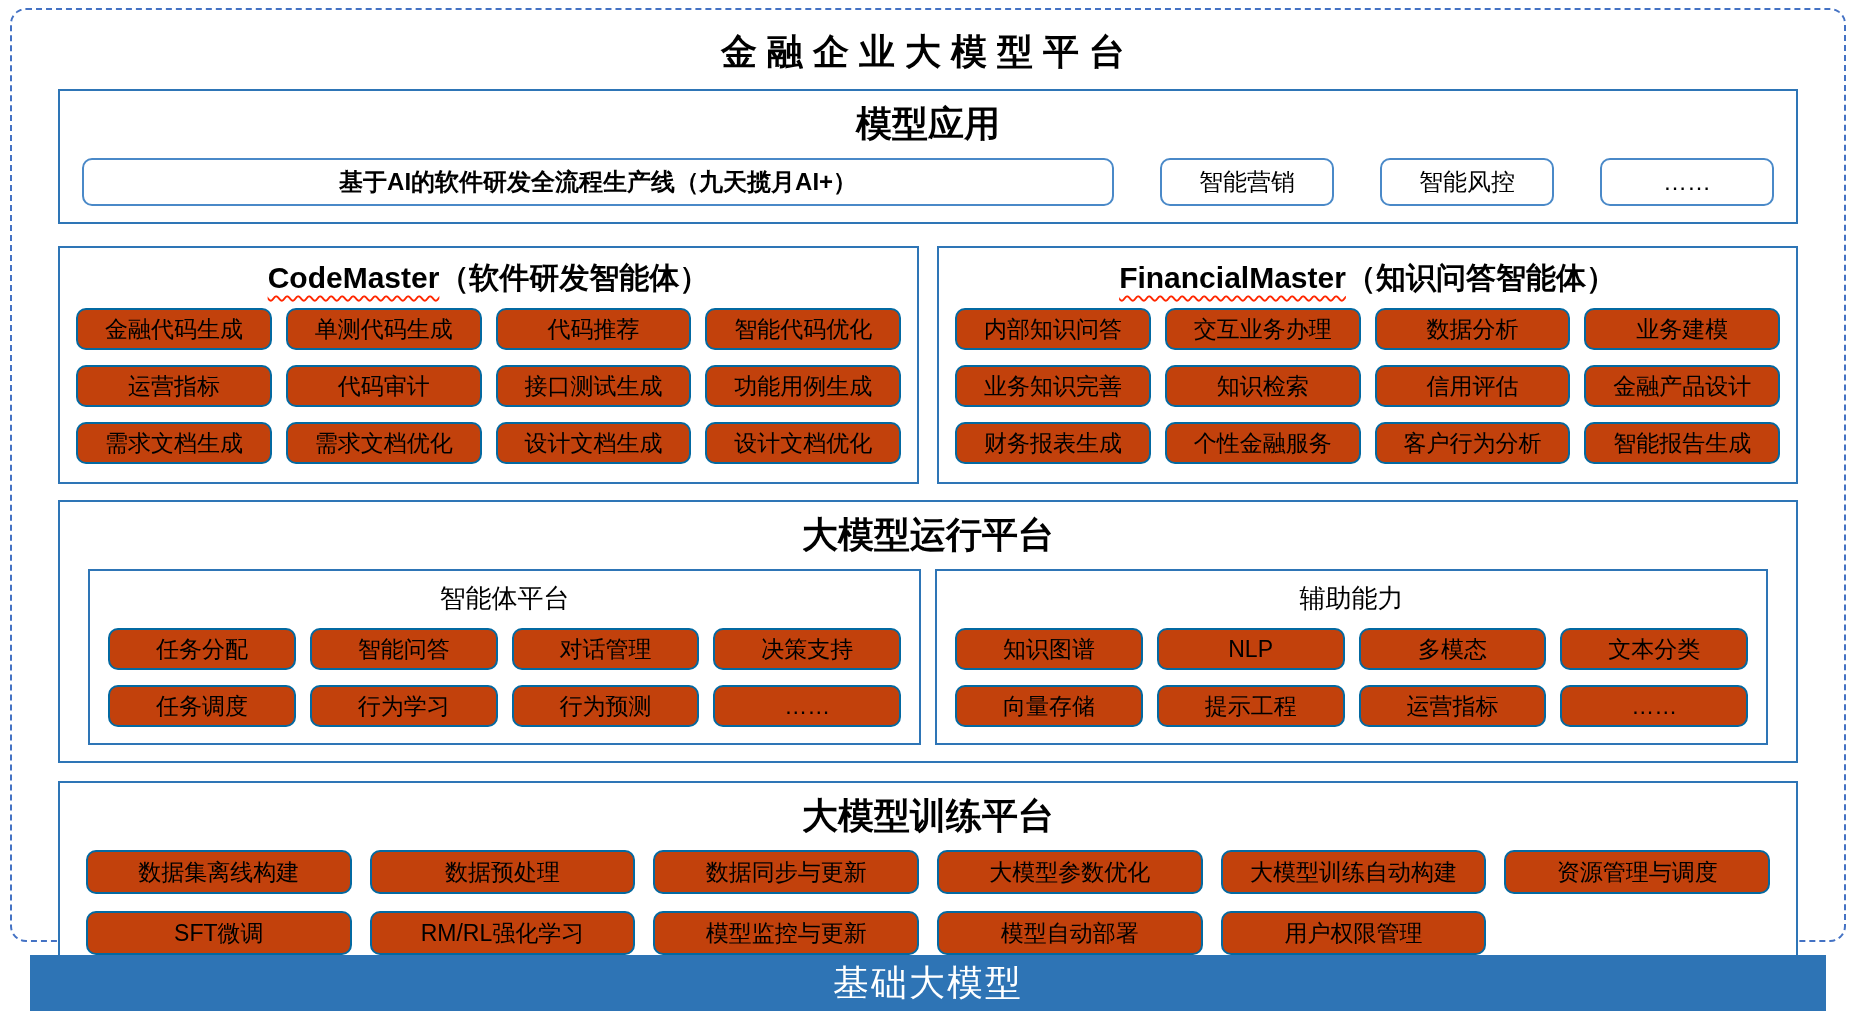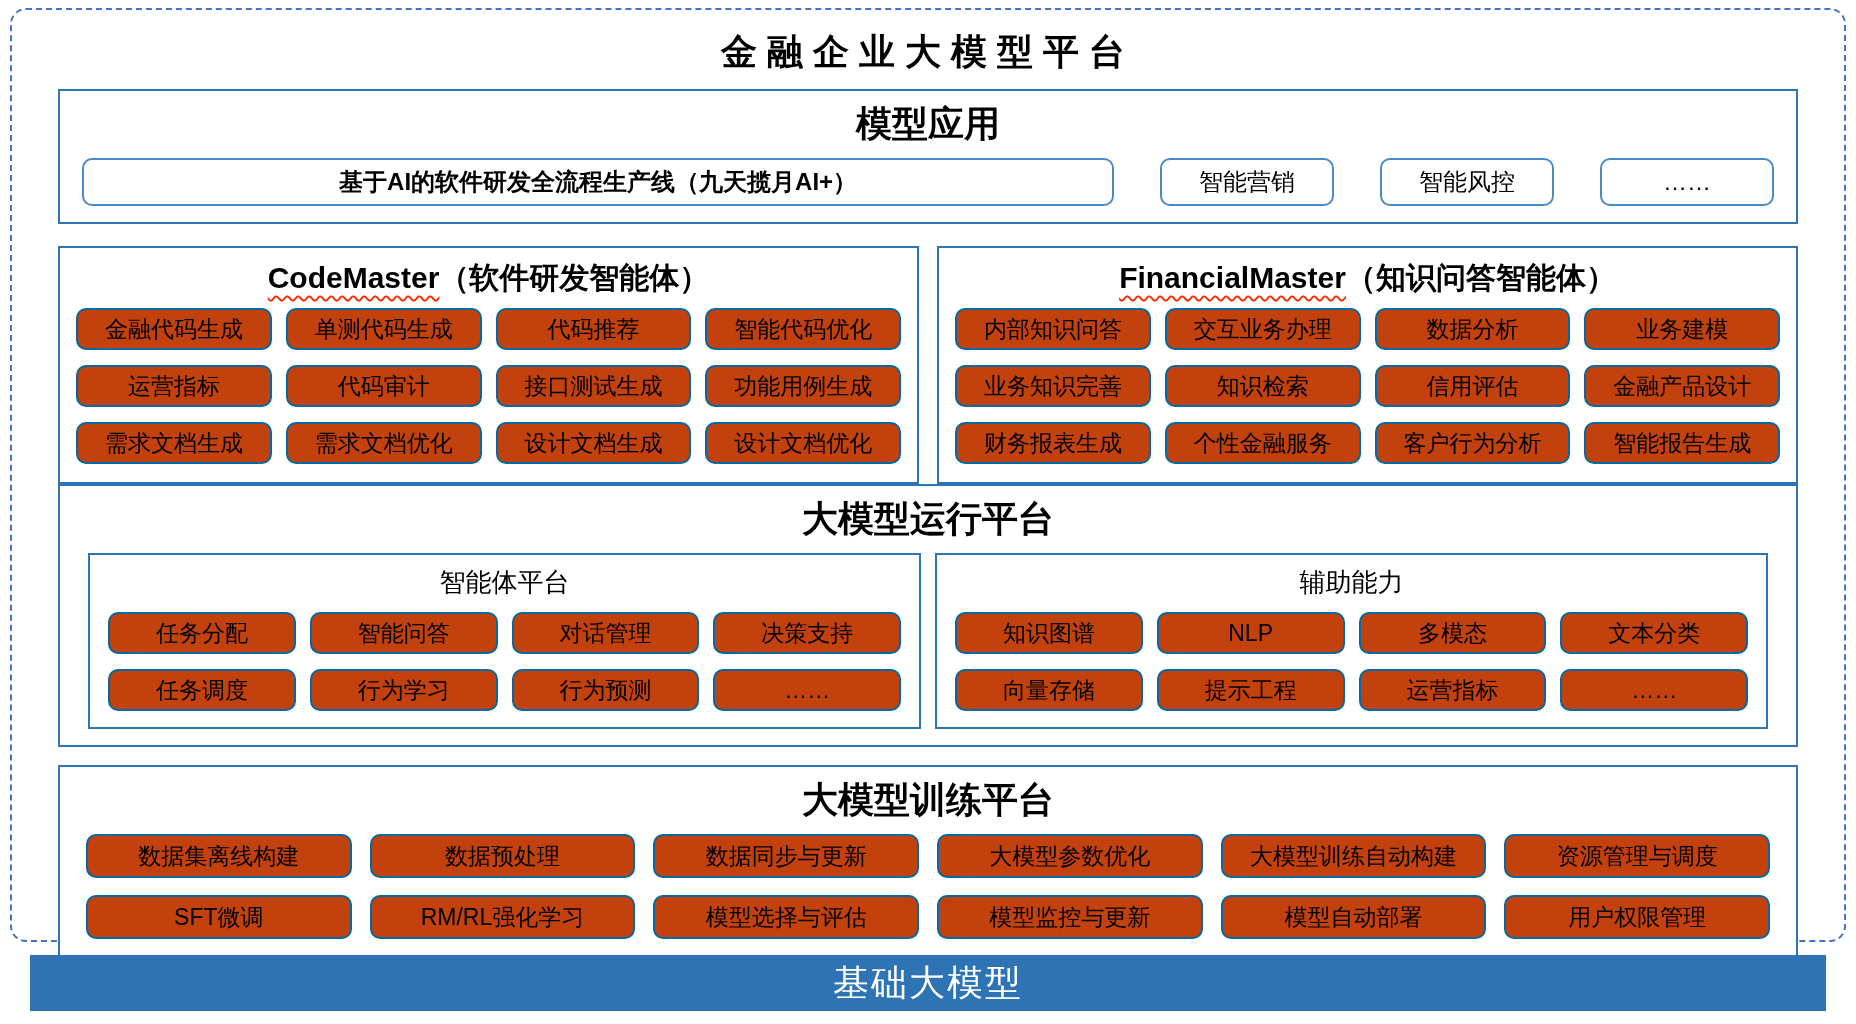--- a/index.html
+++ b/index.html
@@ -48,21 +48,21 @@
     text-decoration-thickness:2px;
     text-underline-offset:7px;
   }
   .grid4{display:grid;grid-template-columns:repeat(4,1fr);gap:15px 14px;}
   .item{
     height:42px;border:2px solid #0369a1;border-radius:10px;background:#c2410c;
     display:flex;align-items:center;justify-content:center;
     font-size:23px;line-height:1;white-space:nowrap;
   }
   
-  .sec-runtime{margin-top:0;padding:10px 28px 16px 28px;}
+  .sec-runtime{margin-top:16px;padding:10px 28px 16px 28px;}
   .subbox{flex:1;border:2px solid #2E75B6;padding:6px 18px 16px 18px;}
   .sub-title{text-align:center;font-size:26px;font-weight:400;margin:4px 0 12px 0;}
   .inner-cols{display:flex;gap:14px;margin-top:0;}
   
   .sec-training{margin-top:18px;padding:10px 26px 18px 26px;}
   .grid6{display:grid;grid-template-columns:repeat(6,1fr);gap:17px 18px;}
   .grid6 .item{height:44px;}
   
   .footer-bar{
     margin:13px 30px 0 30px;height:56px;background:#2E74B5;
@@ -167,21 +167,20 @@
       <div class="sec-title">大模型训练平台</div>
       <div class="grid6">
         <div class="item">数据集离线构建</div>
         <div class="item">数据预处理</div>
         <div class="item">数据同步与更新</div>
         <div class="item">大模型参数优化</div>
         <div class="item">大模型训练自动构建</div>
         <div class="item">资源管理与调度</div>
         <div class="item">SFT微调</div>
         <div class="item">RM/RL强化学习</div>
-        <div class="item">模型选择与评估</div>
         <div class="item">模型监控与更新</div>
         <div class="item">模型自动部署</div>
         <div class="item">用户权限管理</div>
       </div>
     </section>
 
   </div>
 
   <div class="footer-bar">
     <span>基础大模型</span>

